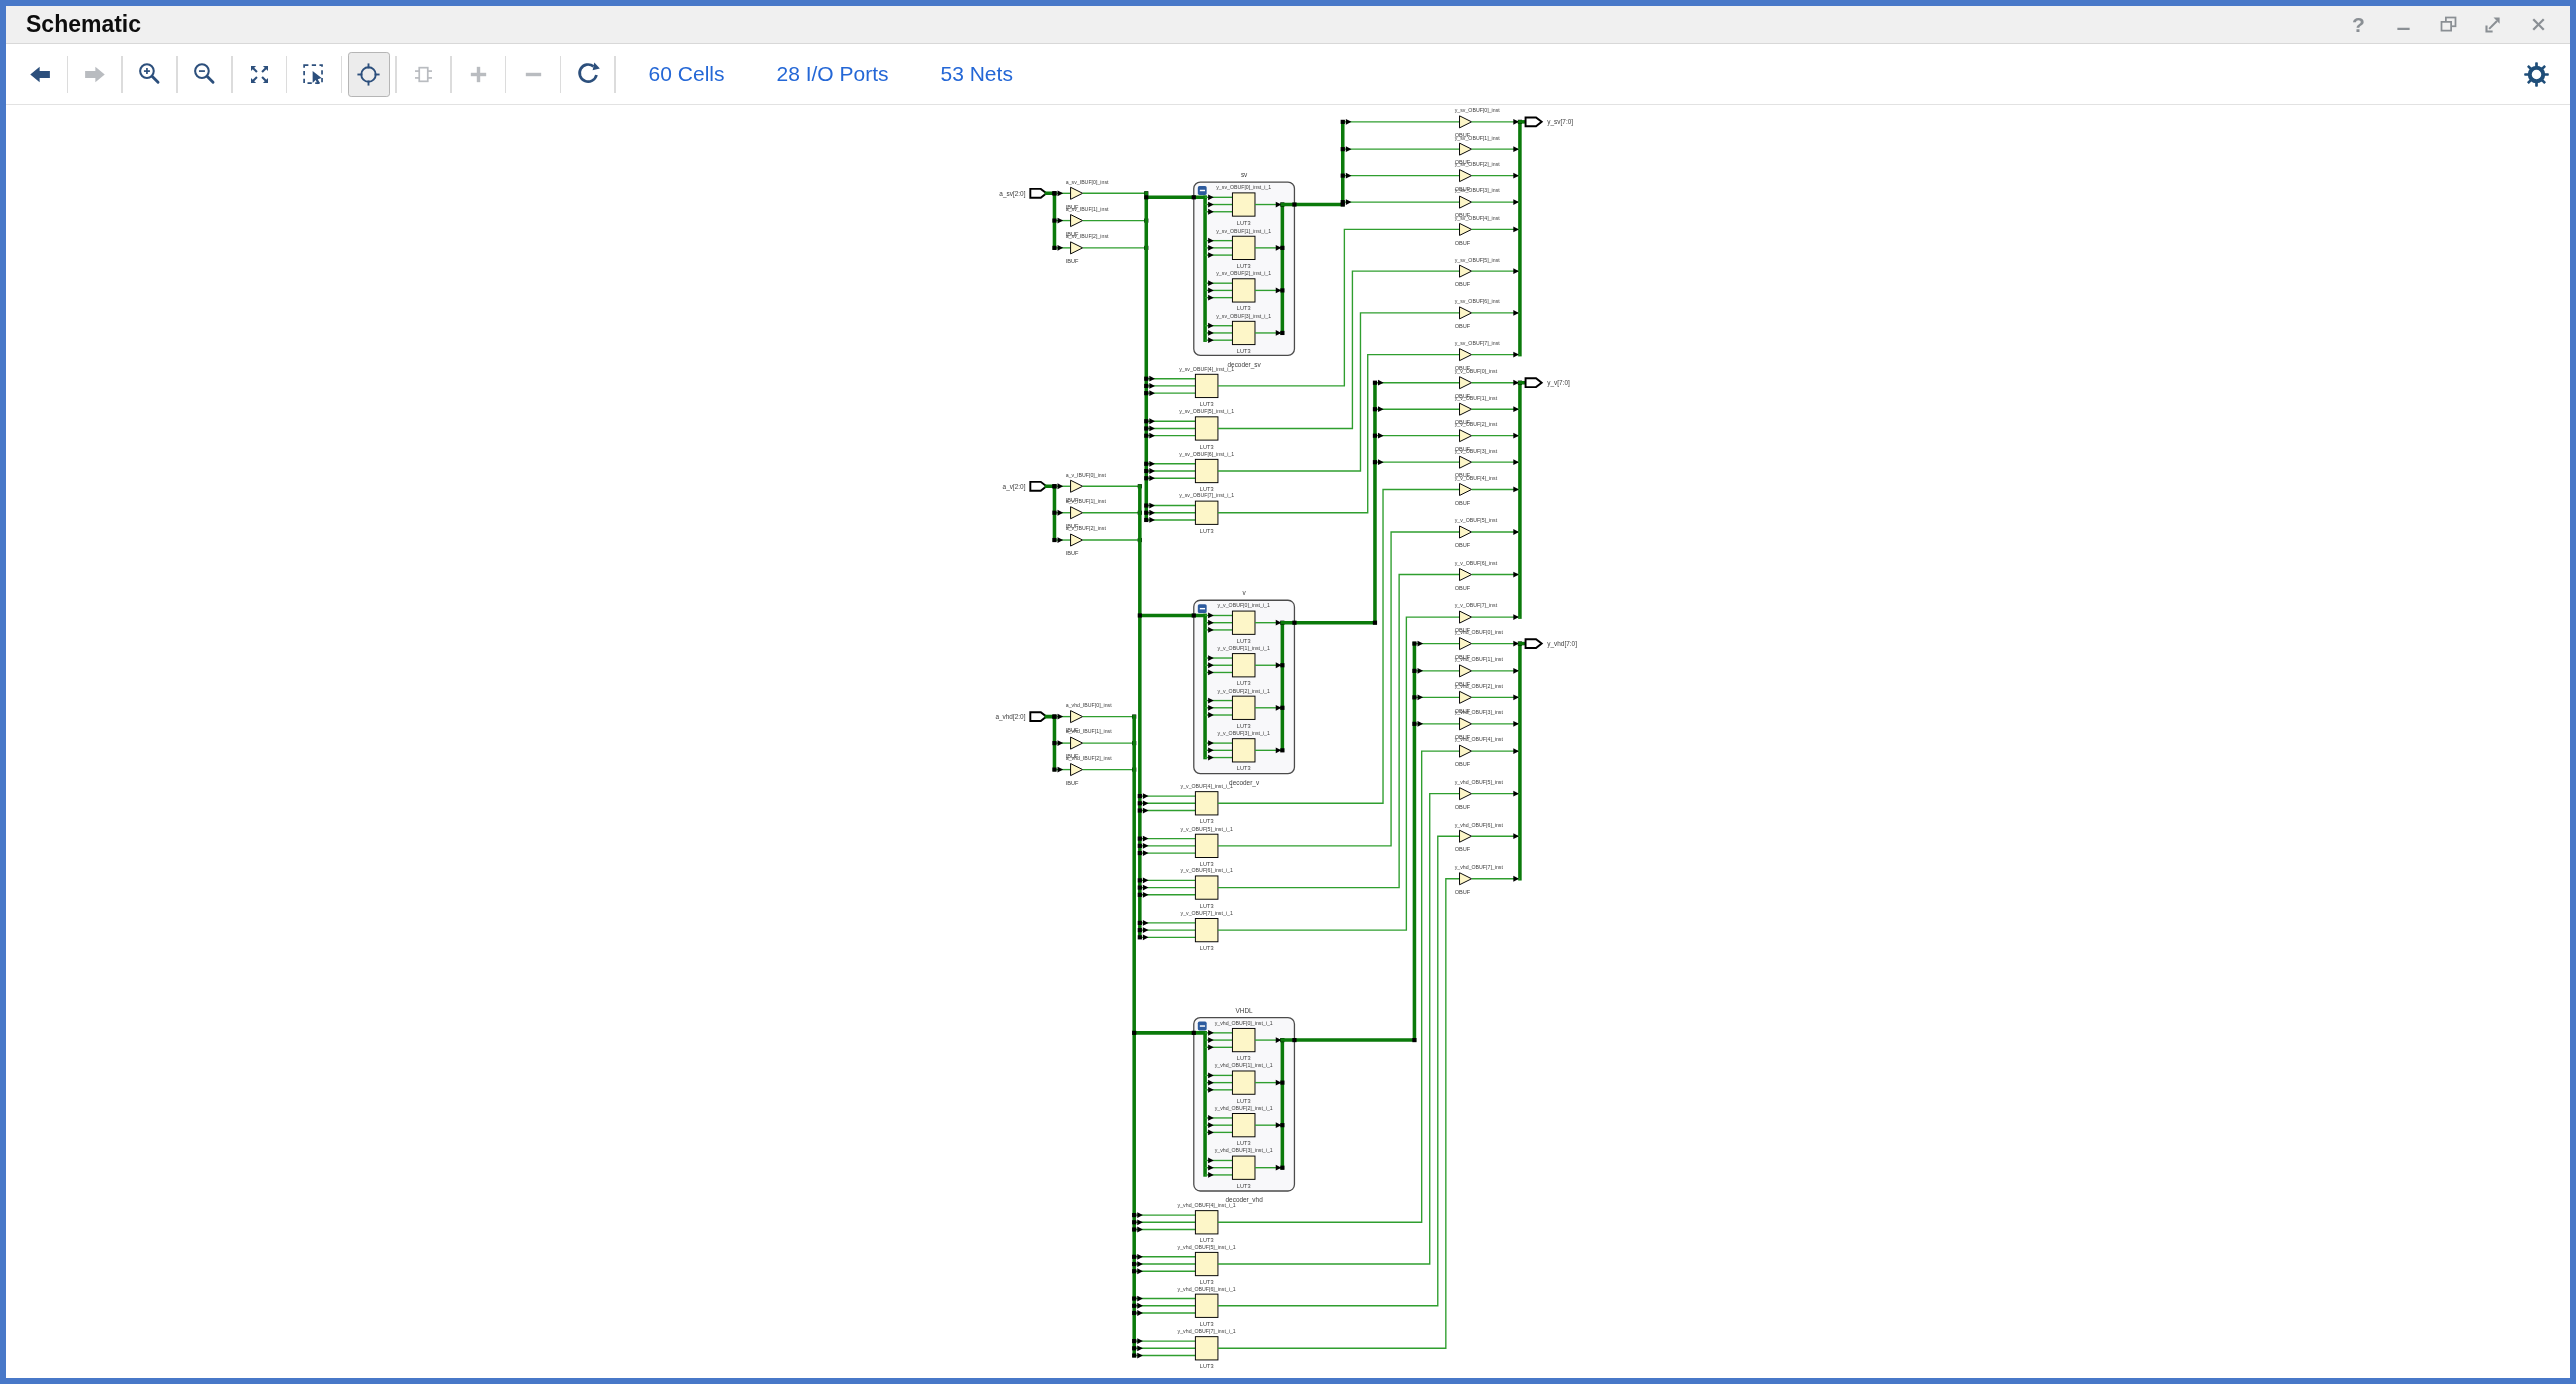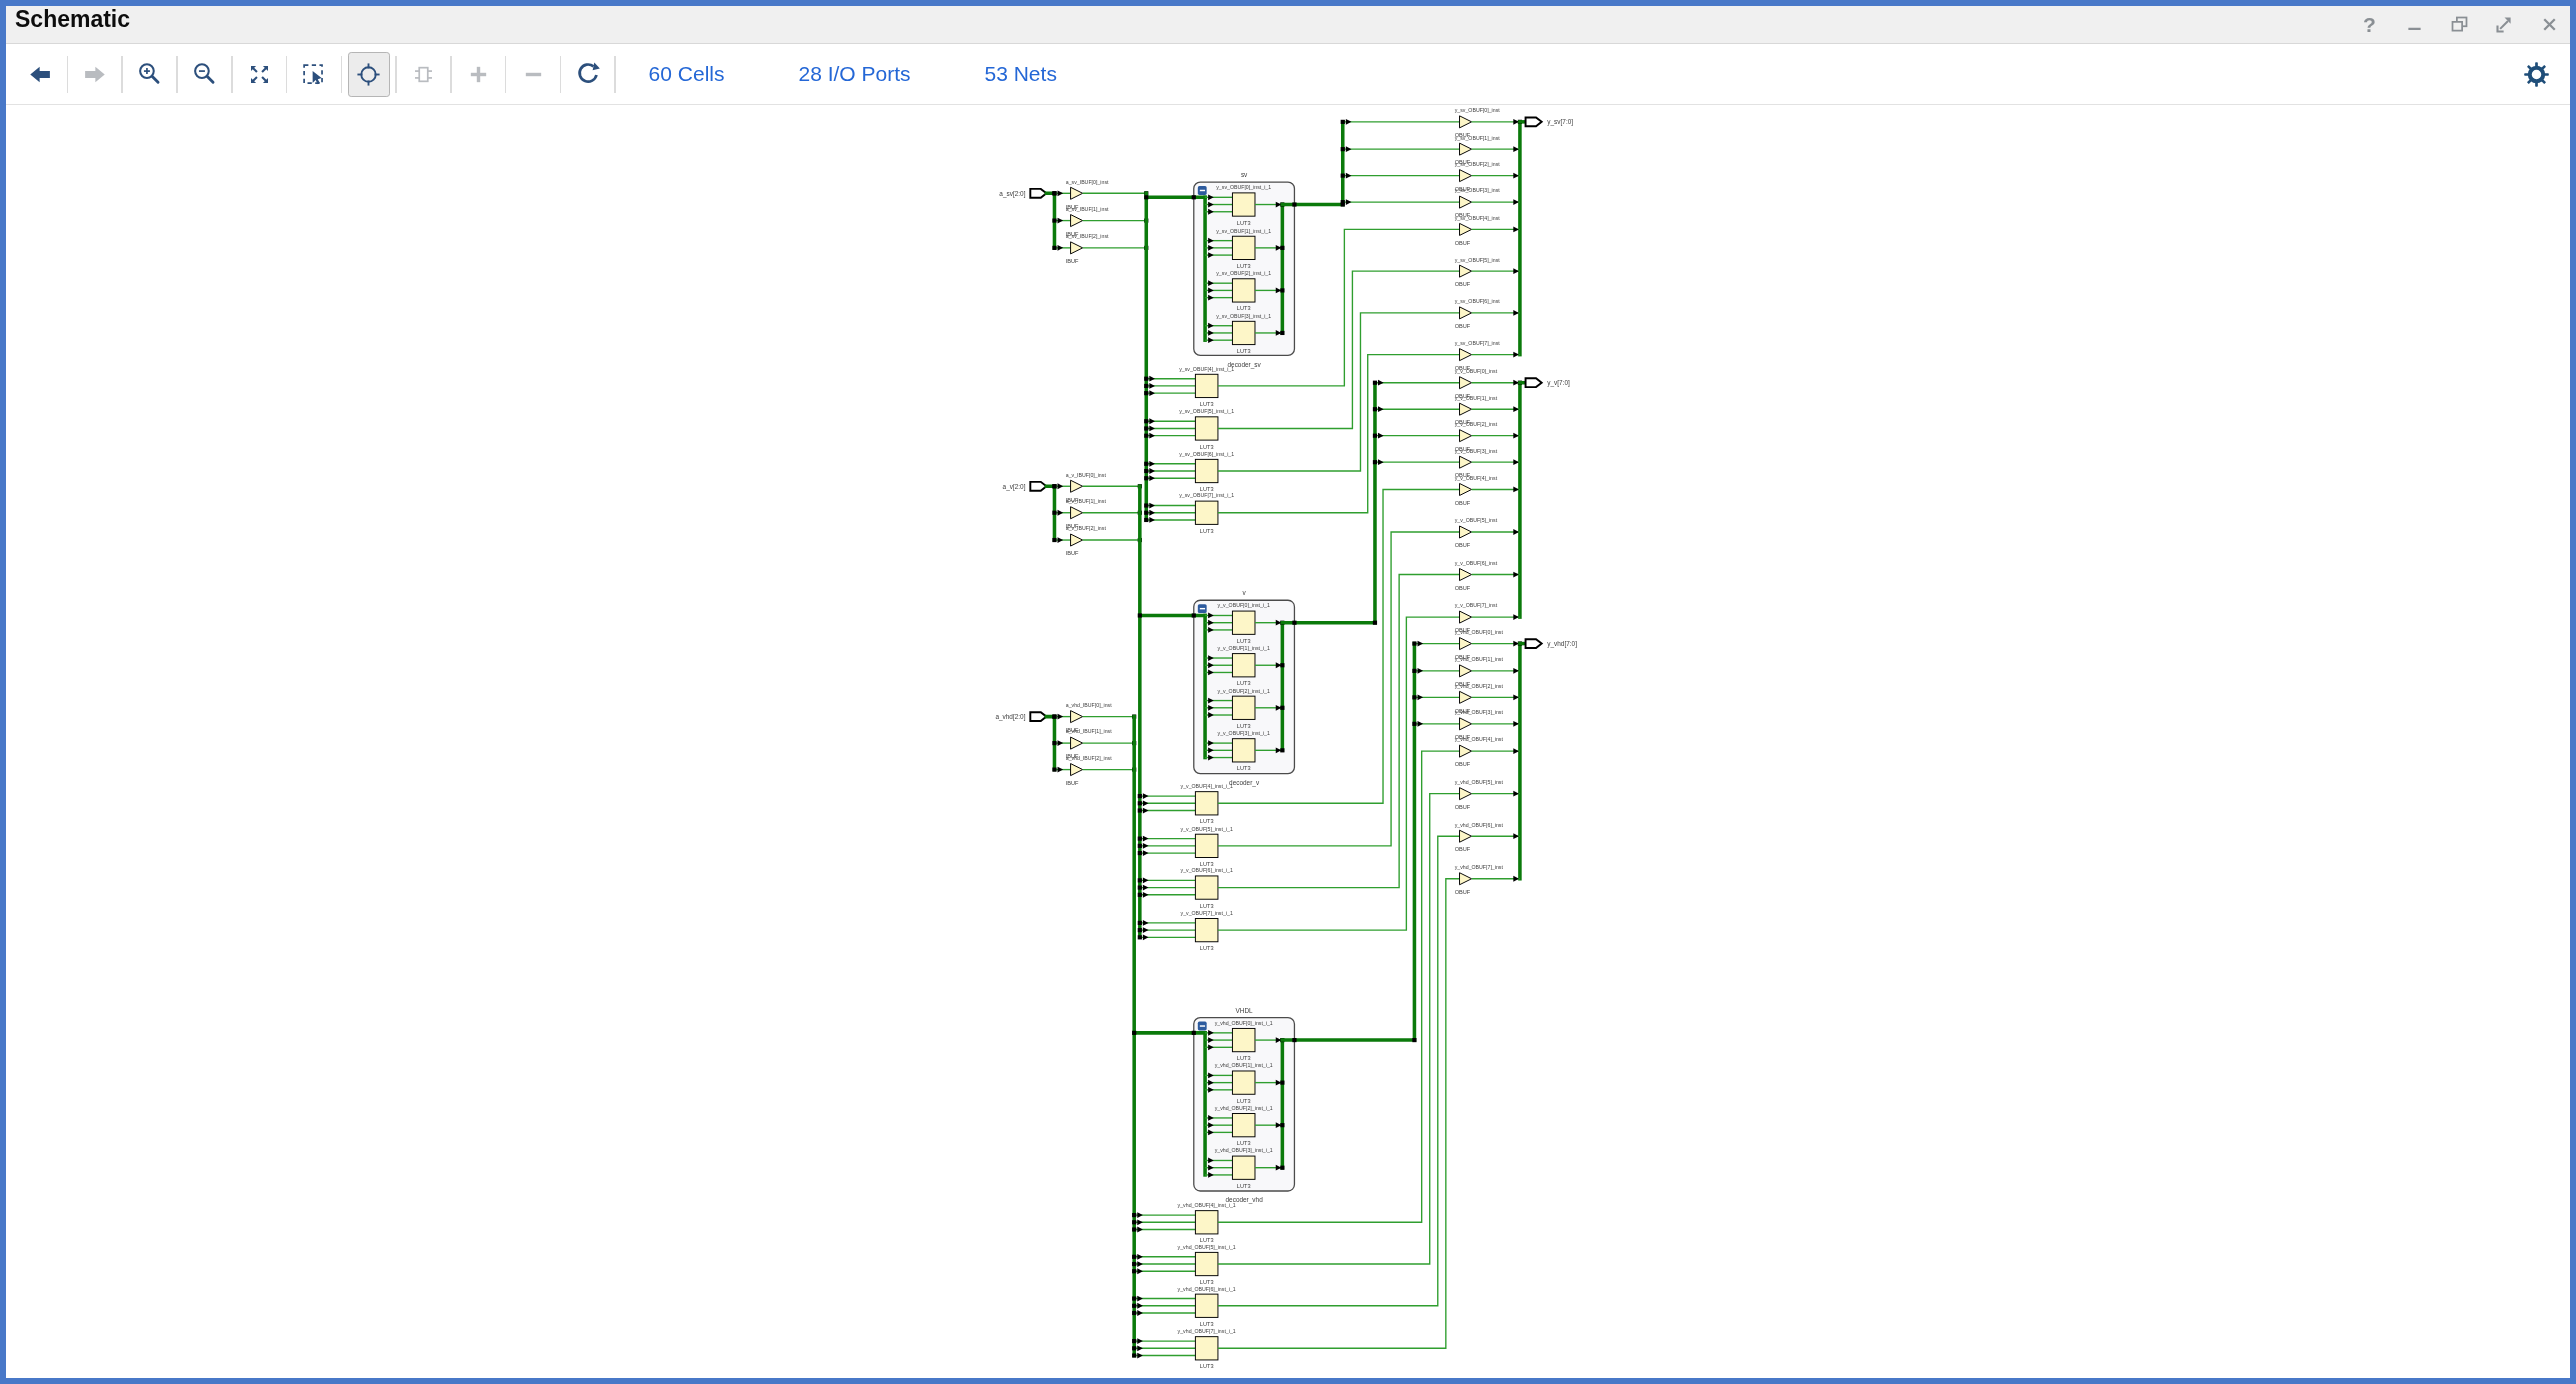--- a/index.html
+++ b/index.html
@@ -1,27 +1,27 @@
 <!DOCTYPE html>
 <html style="font-size:13px"><head>
 <meta charset="utf-8">
 <style>
   html,body{margin:0;padding:0;width:2576px;height:1385px;background:#e8ebf0;font-family:"Liberation Sans",sans-serif;overflow:hidden}
   .window{position:absolute;inset:0;border:6.4px solid #4878c8;box-sizing:border-box;display:flex;flex-direction:column;background:#fff}
-  .titlebar{height:37px;flex:none;background:#f0f0f0;display:flex;padding:0 9px;border-bottom:0.8px solid #d8d8d8}
+  .titlebar{height:37px;flex:none;background:#f0f0f0;display:flex;align-items:center;padding:0 20px;border-bottom:0.8px solid #d8d8d8}
   .title{font-size:23px;font-weight:bold;color:#0d0d0d}
   .win-controls{margin-left:auto;display:flex;align-items:center;gap:21px}
   .win-controls button{all:unset;cursor:pointer;width:24px;height:24px;display:flex;align-items:center;justify-content:center;color:#8a8f94}
   .toolbar{height:60px;flex:none;background:#fff;display:flex;align-items:center;padding:0 13px;border-bottom:0.8px solid #e2e2e2}
   #tb-buttons{display:flex;align-items:center}
   .tbtn{all:unset;box-sizing:border-box;width:42px;height:45px;display:flex;align-items:center;justify-content:center;color:#2c4f7c;border:1.6px solid transparent;border-radius:3.2px;cursor:pointer}
   .tbtn.disabled{color:#b9bcc0;cursor:default}
   .tbtn.selected{background:#ececec;border-color:#b5b5b5}
   .tsep{width:1.6px;height:37px;background:#dcdcdc;margin:0 5.6px;flex:none}
-  .stats{display:flex;gap:74px;margin-left:27px;font-size:21px;color:#2467d6;white-space:nowrap}
+  .stats{display:flex;gap:52px;margin-left:27px;font-size:21px;color:#2467d6;white-space:nowrap}
   .stats span{cursor:pointer}
   .settings-btn{all:unset;margin-left:auto;width:42px;height:45px;display:flex;align-items:center;justify-content:center;color:#1f4e79;cursor:pointer}
   .canvas{flex:1;position:relative;background:#ffffff;overflow:hidden}
   #sch{position:absolute;inset:0;width:100%;height:100%}
 </style>
 </head>
 <body>
 
 <div class="window">
   <div class="titlebar">

